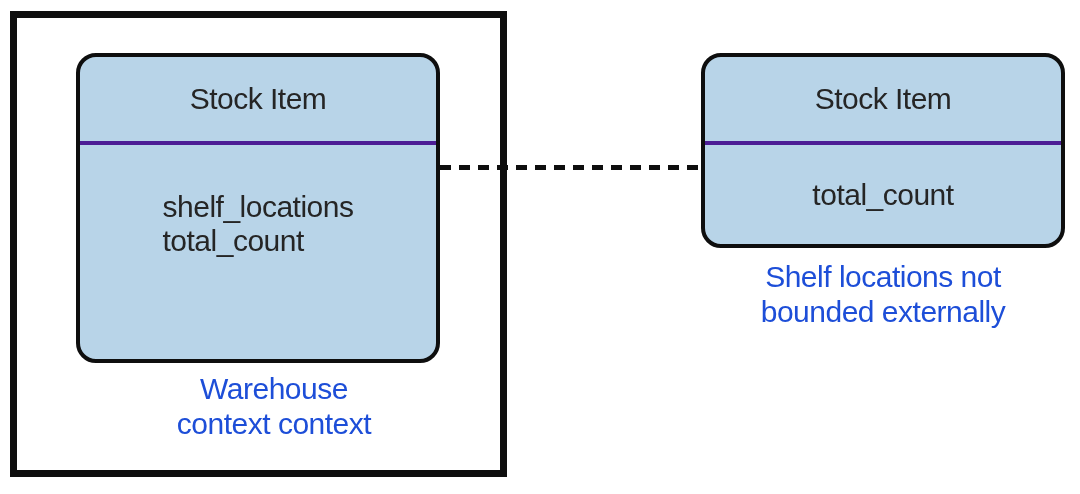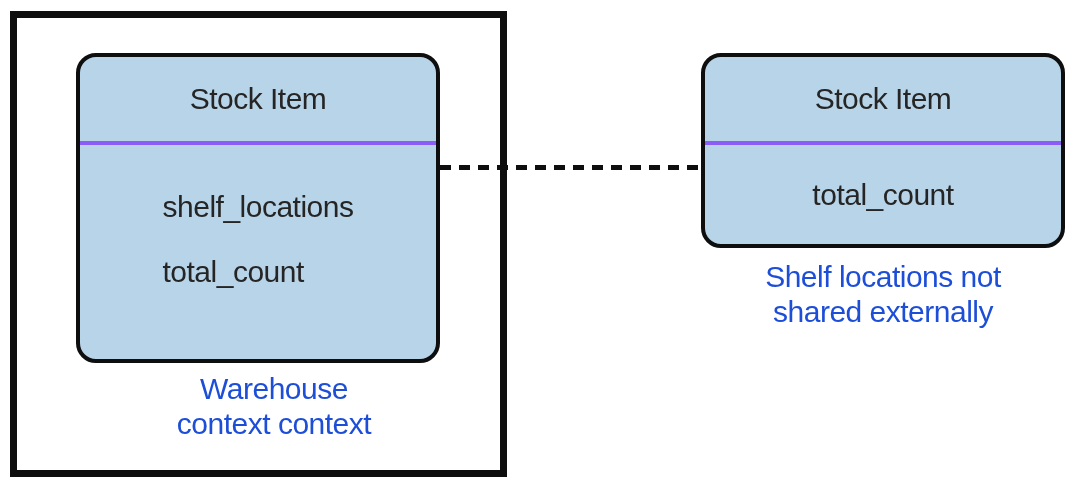--- a/index.html
+++ b/index.html
@@ -42,21 +42,21 @@
   }
   .entity.right {
     left: 701px;
     top: 53px;
     width: 364px;
     height: 195px;
   }
   .entity-header {
     height: 84px;
     box-sizing: content-box;
-    border-bottom: 4px solid #8b5cf6;
+    border-bottom: 4px solid #4c1d95;
     display: flex;
     align-items: center;
     justify-content: center;
     font-size: 30px;
     letter-spacing: -0.5px;
     color: #252525;
   }
   .entity-body {
     display: flex;
     justify-content: center;
@@ -64,21 +64,20 @@
   .entity.left .entity-body {
     padding-top: 45px;
   }
   .entity.right .entity-body {
     height: 99px;
     align-items: center;
   }
   .attr-list {
     display: flex;
     flex-direction: column;
-    row-gap: 31px;
     text-align: left;
     font-size: 30px;
     line-height: 34px;
     letter-spacing: -0.5px;
     color: #252525;
   }
   .entity.right .attr-list {
     text-align: center;
   }
   .caption {
@@ -141,16 +140,16 @@
     </div>
     <div class="entity-body">
       <div class="attr-list">
         <span>total_count</span>
       </div>
     </div>
   </div>
 
   <div class="caption external">
     <div>Shelf locations not</div>
-    <div>shared externally</div>
+    <div>bounded externally</div>
   </div>
 
 </div>
 
 </body></html>

